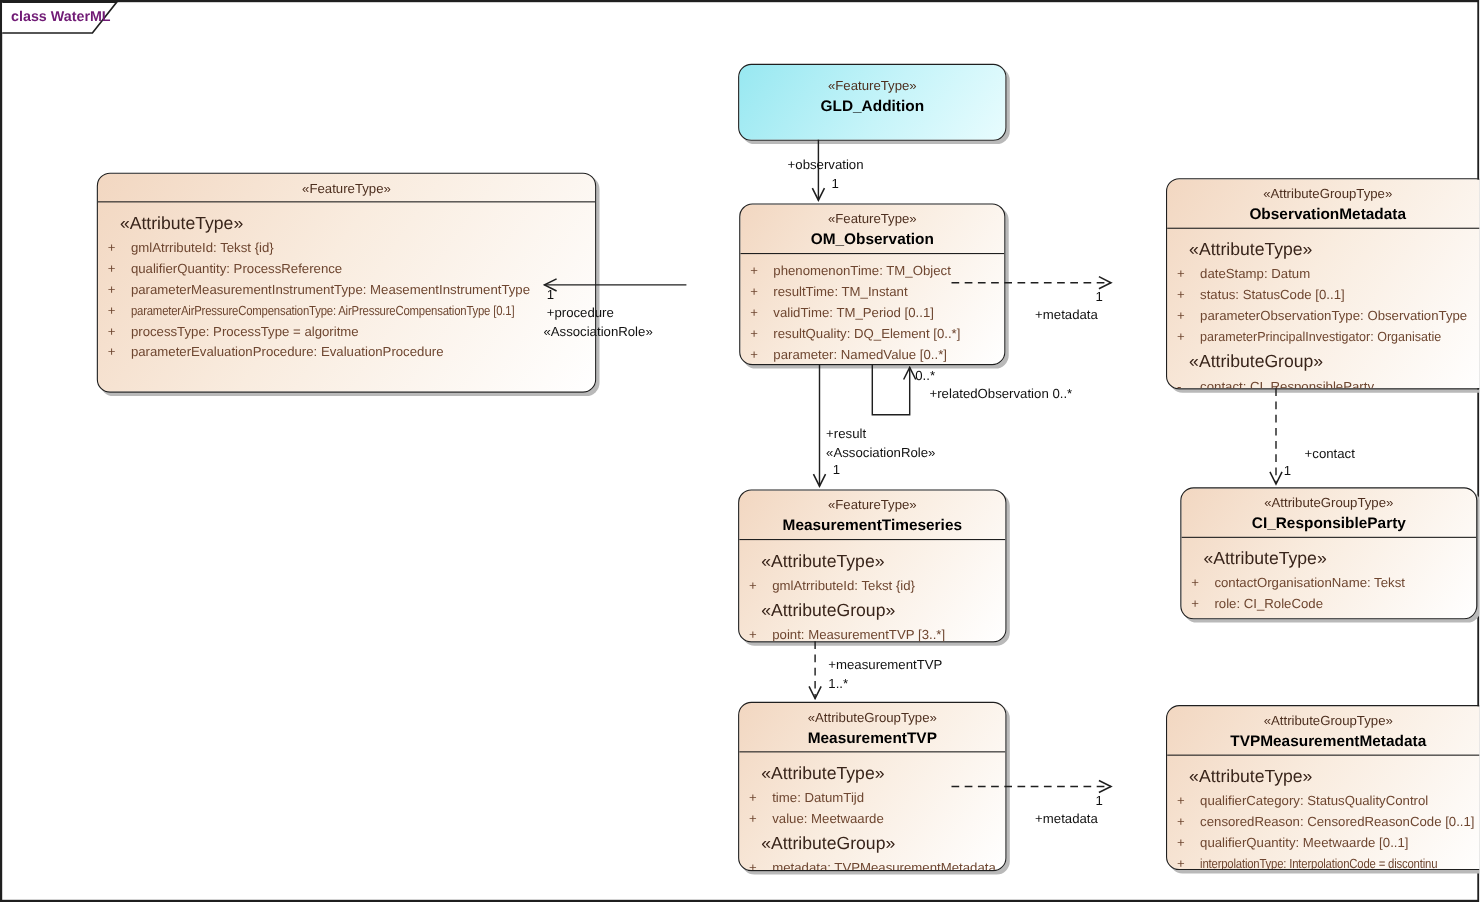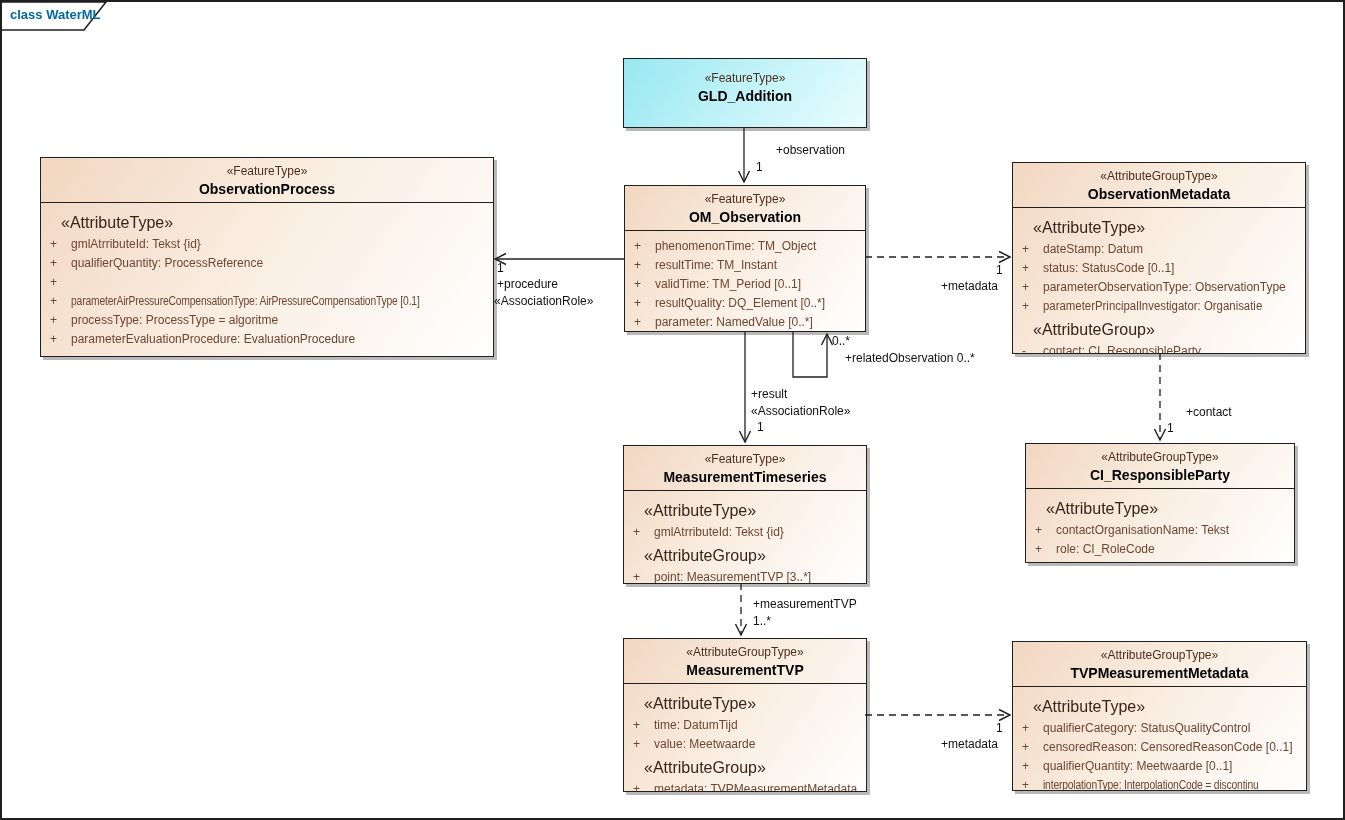--- a/index.html
+++ b/index.html
@@ -1,23 +1,23 @@
 <!DOCTYPE html>
 <html><head>
 <meta charset="utf-8">
 <style>
   html,body{margin:0;padding:0;background:#fff;}
   #canvas{position:relative;width:1345px;height:820px;background:#fff;overflow:hidden;
           font-family:"Liberation Sans",sans-serif;}
   .frame{position:absolute;inset:0;border:2px solid #1f1f1f;}
-  .tab-label{position:absolute;left:10px;top:7px;font-size:13px;font-weight:bold;color:#0369a1;z-index:7;white-space:nowrap;}
-
-  .cls{position:absolute;border:1.4px solid #1f1f1f;border-radius:0;
+  .tab-label{position:absolute;left:10px;top:7px;font-size:13px;font-weight:bold;color:#701a75;z-index:7;white-space:nowrap;}
+
+  .cls{position:absolute;border:1.4px solid #1f1f1f;border-radius:12px;
        box-shadow:3px 3px 0 #b9b9b9;overflow:hidden;z-index:2;
-       background:linear-gradient(125deg,#f2d7c1 0%,#f9ecdf 45%,#ffffff 100%);}
+       background:linear-gradient(125deg,#f2d7c1 0%,#f9ecdf 45%,#ffffff 100%);margin-left:48px;}
   .cls.cyan{background:linear-gradient(125deg,#98e8f1 0%,#c6f4f9 55%,#e8fcfe 100%);}
   .cls-head{text-align:center;padding:6px 4px 5px;border-bottom:1.4px solid #1f1f1f;}
   .cls.noattr .cls-head{border-bottom:none;padding-top:12px;}
   .stereo{font-size:12px;color:#4d2f1f;}
   .cname{font-size:14px;font-weight:bold;color:#000;margin-top:3px;}
   .body{padding-top:5px;}
   .sec-head{font-size:16px;color:#38241a;padding:6px 0 2px 20px;white-space:nowrap;}
   .row{display:flex;padding:2.5px 0 2.5px 0;font-size:12px;color:#6e4630;white-space:nowrap;}
   .vis{width:21px;padding-left:9px;flex:none;}
   .atext{display:inline-block;transform-origin:left center;}
@@ -75,34 +75,34 @@
       <div class="row">
           <span class="vis">+</span>
           <span class="atext">parameter: NamedValue [0..*]</span>
         </div>
     </div>
   </div>
 
   <div id="c2" class="cls">
     <div class="cls-head">
       <div class="stereo">«FeatureType»</div>
-      <div class="cname">ObservationProcess</div>
     </div>
     <div class="body">
       <div class="sec-head">«AttributeType»</div>
       <div class="row">
           <span class="vis">+</span>
           <span class="atext">gmlAtrributeId: Tekst {id}</span>
         </div>
       <div class="row">
           <span class="vis">+</span>
           <span class="atext">qualifierQuantity: ProcessReference</span>
         </div>
       <div class="row">
           <span class="vis">+</span>
+          <span class="atext">parameterMeasurementInstrumentType: MeasementInstrumentType</span>
         </div>
       <div class="row squeeze">
           <span class="vis">+</span>
           <span class="atext">parameterAirPressureCompensationType: AirPressureCompensationType [0.1]</span>
         </div>
       <div class="row">
           <span class="vis">+</span>
           <span class="atext">processType: ProcessType = algoritme</span>
         </div>
       <div class="row">
@@ -240,21 +240,21 @@
     <line x1="744" y1="127" x2="744" y2="182" stroke="#1f1f1f" stroke-width="1.3" marker-end="url(#oa)"></line>
     <line x1="624" y1="259" x2="495" y2="259" stroke="#1f1f1f" stroke-width="1.3" marker-end="url(#oa)"></line>
     <line x1="865" y1="257" x2="1010" y2="257" stroke="#1f1f1f" stroke-width="1.3" stroke-dasharray="7 5" marker-end="url(#oa)"></line>
     <polyline points="793,331 793,377 827,377 827,334" fill="none" stroke="#1f1f1f" stroke-width="1.3" marker-end="url(#oa)"></polyline>
     <line x1="745" y1="331" x2="745" y2="442" stroke="#1f1f1f" stroke-width="1.3" marker-end="url(#oa)"></line>
     <line x1="1160" y1="353" x2="1160" y2="440" stroke="#1f1f1f" stroke-width="1.3" stroke-dasharray="7 5" marker-end="url(#oa)"></line>
     <line x1="741" y1="583" x2="741" y2="635" stroke="#1f1f1f" stroke-width="1.3" stroke-dasharray="7 5" marker-end="url(#oa)"></line>
     <line x1="865" y1="715" x2="1010" y2="715" stroke="#1f1f1f" stroke-width="1.3" stroke-dasharray="7 5" marker-end="url(#oa)"></line>
   </svg>
 
-  <div class="lbl" style="left:776px;top:143px;">+observation</div>
+  <div class="lbl" style="left:716px;top:143px;">+observation</div>
   <div class="lbl" style="left:756px;top:160px;">1</div>
 
   <div class="lbl" style="left:497px;top:261px;">1</div>
   <div class="lbl" style="left:497px;top:277px;">+procedure</div>
   <div class="lbl" style="left:494px;top:294px;">«AssociationRole»</div>
 
   <div class="lbl" style="left:996px;top:263px;">1</div>
   <div class="lbl" style="left:941px;top:279px;">+metadata</div>
 
   <div class="lbl" style="left:832px;top:334px;">0..*</div>

